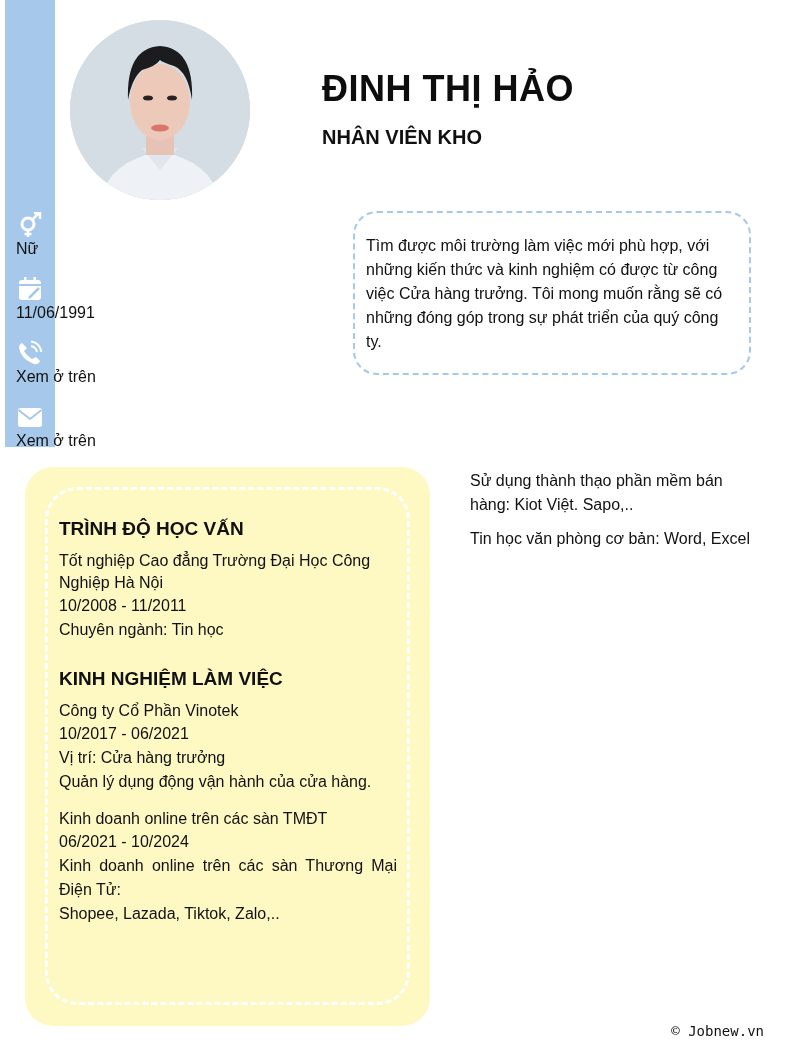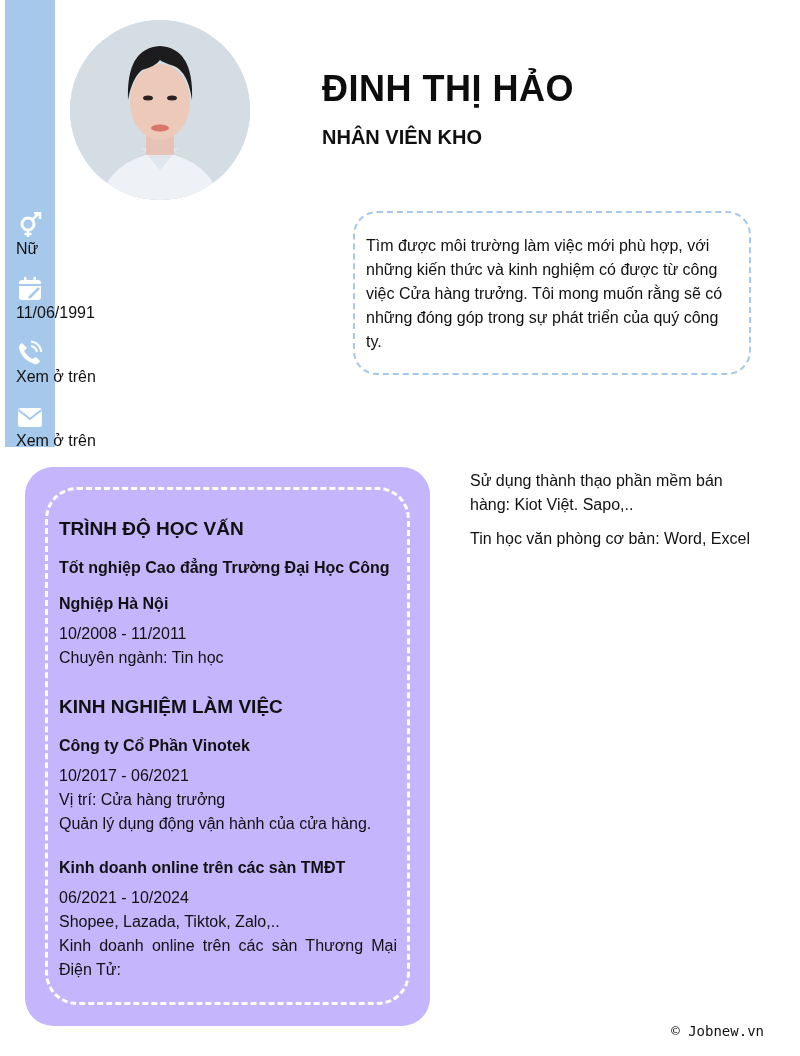--- a/index.html
+++ b/index.html
@@ -17,25 +17,25 @@
 
   .info-list { position: absolute; left: 5px; top: 213px; width: 300px; }
   .info-row { display: flex; align-items: flex-start; margin-bottom: 16px; flex-direction: column; }
   .info-row .icon { width: 50px; height: 24px; display: flex; justify-content: center; align-items: center; flex-shrink: 0; }
   .info-row .icon svg { width: 26px; height: 26px; }
   .info-row .text { margin-left: 11px; font-size: 16px; line-height: 24px; color: #111; width: 230px; }
 
   .objective { position: absolute; left: 353px; top: 211px; width: 398px; height: 164px; border: 2px dashed #a5c8eb; border-radius: 24px;
                padding: 21px 12px 0 11px; font-size: 16px; line-height: 24px; color: #111; }
 
-  .left-card { position: absolute; left: 25px; top: 467px; width: 405px; height: 559px; background: #c4b5fd; border-radius: 28px; }
+  .left-card { position: absolute; left: 25px; top: 467px; width: 405px; height: 559px; background: #fef9c3; border-radius: 28px; }
   .left-card-inner { position: absolute; left: 20px; top: 20px; width: 365px; height: 518px; border: 3px dashed #ffffff; border-radius: 32px;
                      padding: 28px 10px 0 11px; }
   .section-title { font-size: 19px; font-weight: 700; color: #111; margin-bottom: 10px; }
-  .entry-title { font-size: 16px; font-weight: 700; line-height: 36px; color: #111; }
+  .entry-title { font-size: 16px; font-weight: 400; line-height: 22px; color: #111; }
   .entry-line { font-size: 16px; line-height: 24px; color: #111; }
   .entry-line.justify { text-align: justify; text-align-last: left; }
   .section { margin-bottom: 26px; }
   .entry { margin-bottom: 14px; }
 
   .skills { position: absolute; left: 470px; top: 469px; width: 290px; }
   .skills .section-title { margin-bottom: 11px; }
   .skill-item { font-size: 16px; line-height: 24px; color: #111; margin-bottom: 10px; }
 
   .footer { position: absolute; right: 36px; top: 1023px; font-family: "DejaVu Sans Mono", "Liberation Mono", monospace; font-size: 14px; color: #111; }
@@ -122,22 +122,22 @@
       <div class="section-title">KINH NGHIỆM LÀM VIỆC</div>
       <div class="entry">
         <div class="entry-title">Công ty Cổ Phần Vinotek</div>
         <div class="entry-line">10/2017 - 06/2021</div>
         <div class="entry-line">Vị trí: Cửa hàng trưởng</div>
         <div class="entry-line">Quản lý dụng động vận hành của cửa hàng.</div>
       </div>
       <div class="entry">
         <div class="entry-title">Kinh doanh online trên các sàn TMĐT</div>
         <div class="entry-line">06/2021 - 10/2024</div>
+        <div class="entry-line justify">Kinh doanh online trên các sàn Thương Mại Điện Tử:</div>
         <div class="entry-line">Shopee, Lazada, Tiktok, Zalo,..</div>
-        <div class="entry-line justify">Kinh doanh online trên các sàn Thương Mại Điện Tử:</div>
       </div>
     </div>
   </div>
 </div>
 
 <div class="skills">
   <div class="skill-item">Sử dụng thành thạo phần mềm bán hàng: Kiot Việt. Sapo,..</div>
   <div class="skill-item">Tin học văn phòng cơ bản: Word, Excel</div>
 </div>
 

